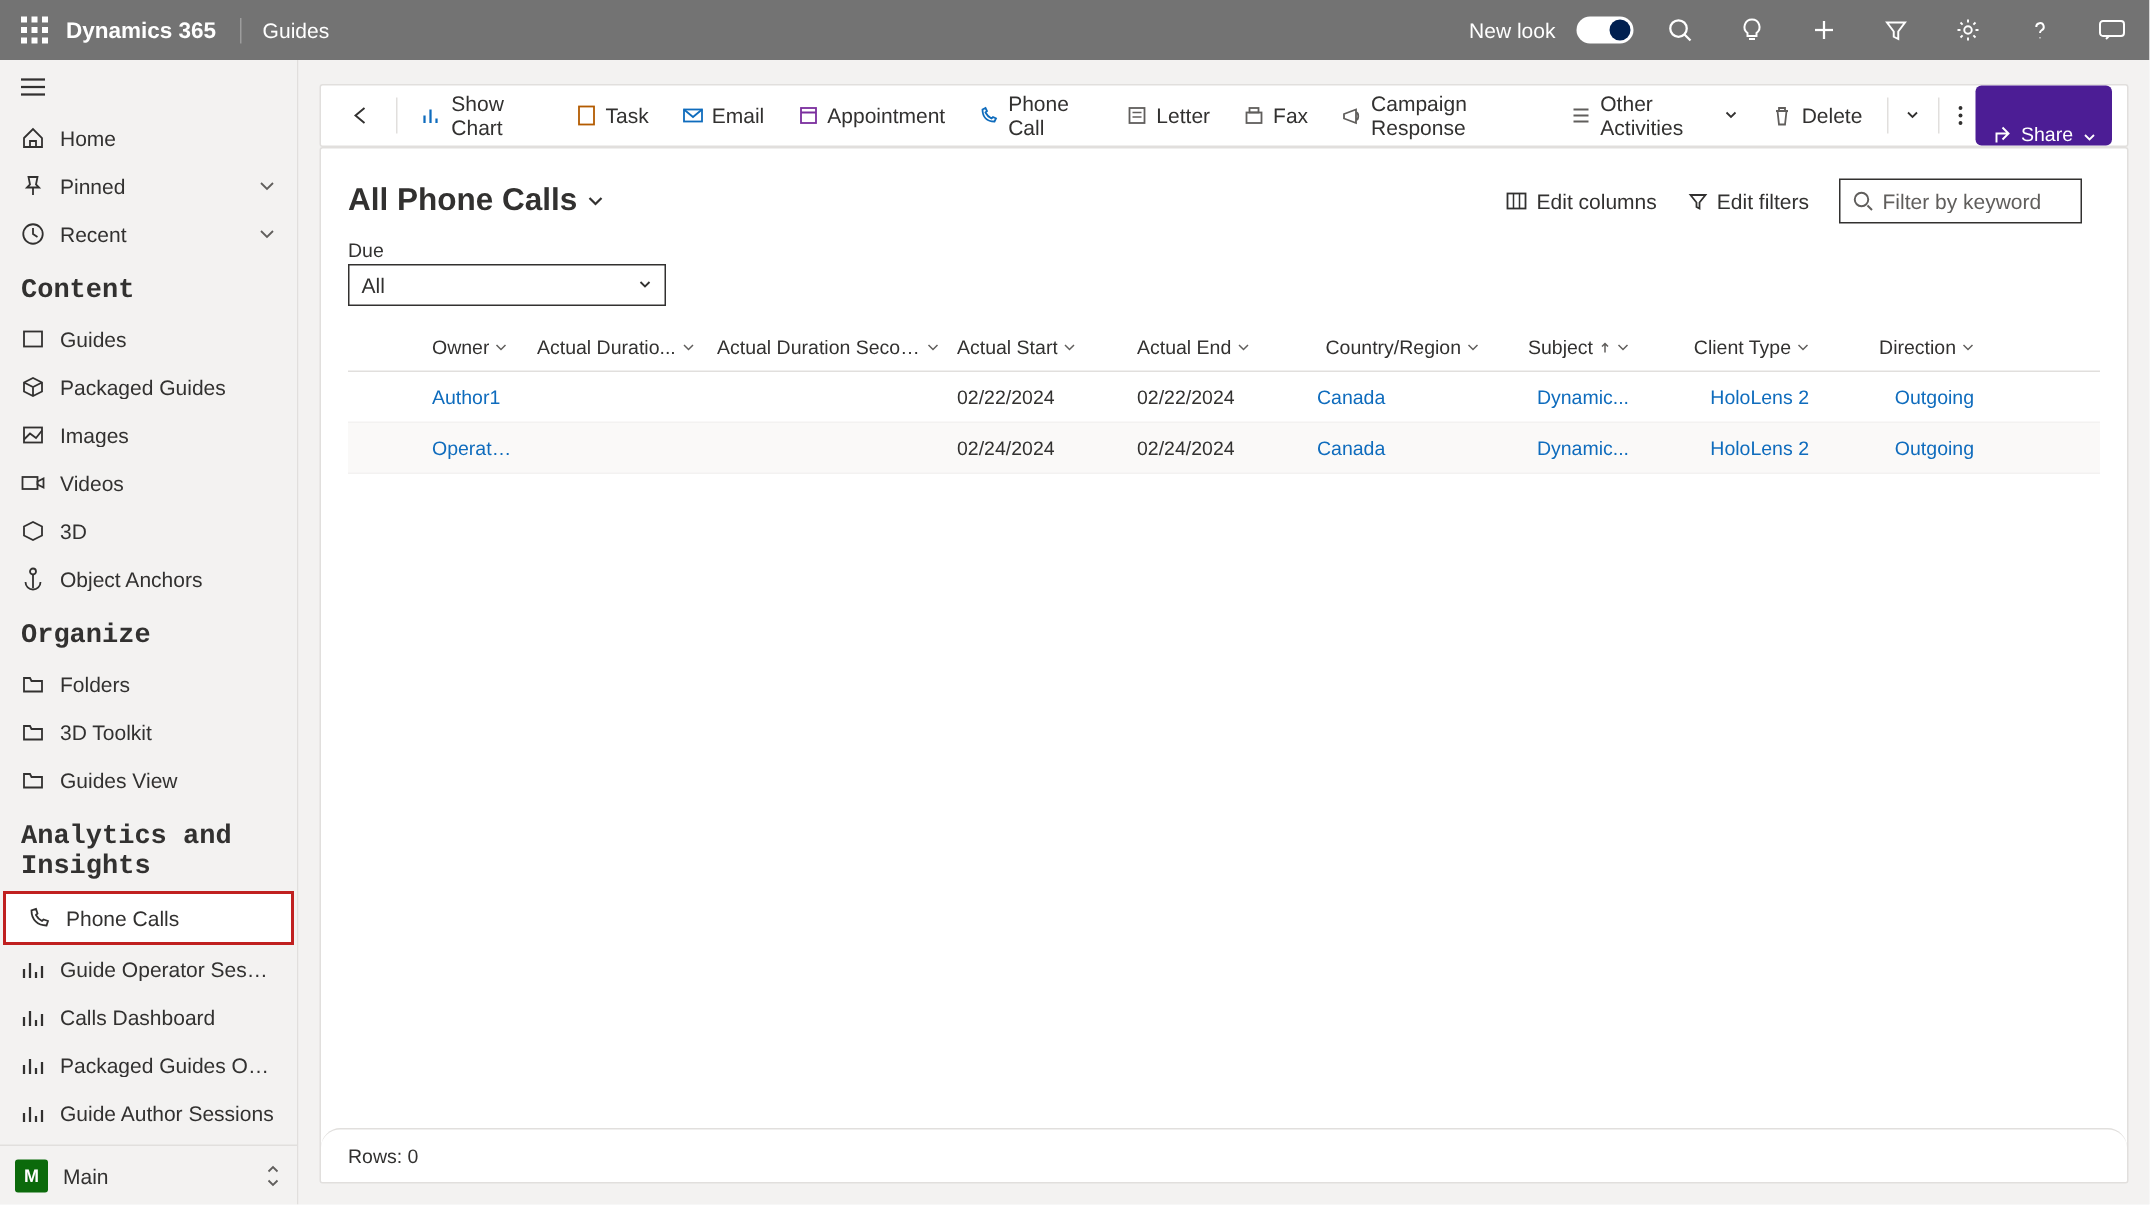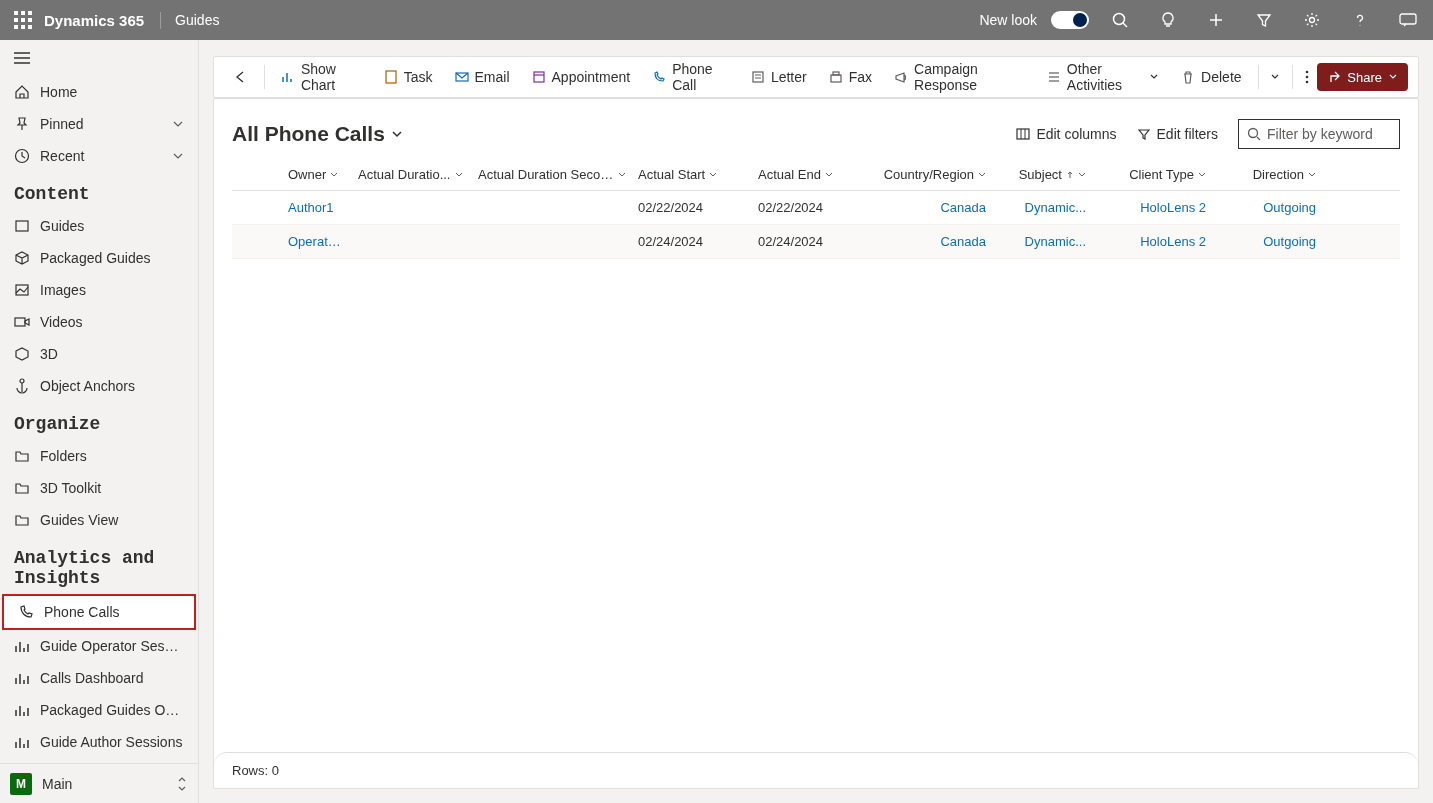--- a/index.html
+++ b/index.html
@@ -27,25 +27,25 @@
 .nav-section { padding:12px 14px 6px; font-weight:600; font-size:18px; color:#323130;font-family:Liberation Mono, monospace; }
 .highlight-box { border:2px solid #c02020; margin:0 2px; }
 .sidebar-footer { margin-top:auto; height:40px; display:flex; align-items:center; padding:0 10px; gap:10px; border-top:1px solid #e1dfdd; }
 .area-badge { width:22px; height:22px; background:#0b6a0b; color:#fff; font-size:12px; display:flex; align-items:center; justify-content:center; border-radius:2px; font-weight:600; }
 .updn { margin-left:auto; }
 
 .main { flex:1; background:#f3f2f1; padding:0; overflow:hidden; display:flex; flex-direction:column; }
 .cmdbar { margin:16px 14px 0 14px; background:#fff; border:1px solid #e1dfdd; border-radius:2px; height:42px; display:flex; align-items:center; padding:0 10px; gap:2px; }
 .cmd-btn { height:32px; padding:0 10px; display:flex; align-items:center; gap:6px; cursor:pointer; font-size:14px; color:#323130; border-radius:2px; }
 .cmd-sep { width:1px; height:24px; background:#e1dfdd; margin:0 4px; }
-.share-btn { margin-left:auto; background:#7f1d1d; color:#fff; padding:0 10px; height:28px; display:flex; align-items:center; gap:6px; border-radius:4px; font-size:13px; cursor:pointer; }
+.share-btn { margin-left:auto; background:#4c1d95; color:#fff; padding:0 10px; height:40px; display:flex; align-items:flex-end; gap:6px; border-radius:4px; font-size:13px; cursor:pointer; }
 .cmd-more { padding:0 6px;}
 
 .content-card { margin:0 14px 14px 14px; background:#fff; border:1px solid #e1dfdd; border-radius:2px; flex:1; display:flex; flex-direction:column; overflow:hidden; }
-.view-header { display:flex; align-items:center; padding:20px 18px 10px 18px; gap:20px; }
+.view-header { display:flex; align-items:center; padding:20px 30px 10px 18px; gap:20px; }
 .view-title { font-size:21px; font-weight:600; display:flex; align-items:center; gap:6px; cursor:pointer; }
 .view-actions { margin-left:auto; display:flex; align-items:center; gap:20px; }
 .va-btn { display:flex; align-items:center; gap:6px; cursor:pointer; font-size:14px; color:#323130; }
 .search-box { border:1px solid #323130; width:162px; height:30px; display:flex; align-items:center; padding:0 8px; gap:6px; }
 .search-box input { border:none; outline:none; font-size:14px; width:100%; }
 .search-box input::placeholder { color:#605e5c; }
 
 .due-block { padding:0 18px 12px 18px; }
 .due-label { font-size:13px; color:#323130; margin-bottom:2px; }
 .due-select { width:212px; height:28px; border:1px solid #323130; display:flex; align-items:center; padding:0 8px; justify-content:space-between; cursor:pointer; font-size:14px; }
@@ -57,21 +57,21 @@
 .grid-row { display:flex; border-bottom:1px solid #f3f2f1; height:34px; align-items:center; }
 .grid-row.alt { background:#faf9f8; }
 .gc { padding:0 6px; font-size:13px; white-space:nowrap; overflow:hidden; text-overflow:ellipsis; }
 .gc.link { color:#0f6cbd; cursor:pointer; }
 .c-check { width:50px; flex:0 0 50px; }
 .c-owner { width:70px; flex:0 0 70px; }
 .c-durm { width:120px; flex:0 0 120px; }
 .c-durs { width:160px; flex:0 0 160px; }
 .c-start { width:120px; flex:0 0 120px; }
 .c-end { width:120px; flex:0 0 120px; }
-.c-country { width:120px; flex:0 0 120px; text-align:right; }
+.c-country { width:120px; flex:0 0 120px; text-align:left; }
 .c-subject { width:100px; flex:0 0 100px; text-align:right; }
 .c-client { width:120px; flex:0 0 120px; text-align:right; }
 .c-direction { width:110px; flex:0 0 110px; text-align:right; }
 
 .footer { border-top:1px solid #e1dfdd; padding:10px 18px; font-size:13px; color:#323130; margin-top:auto;border-radius:13px; }
 svg { overflow:visible; }
 </style>
 </head>
 <body>
 
@@ -405,20 +405,29 @@
           <div class="search-box">
             <svg width="14" height="14">
                 <circle cx="6" cy="6" r="4.5" fill="none" stroke="#605e5c" stroke-width="1.3"></circle>
                 <line x1="10" y1="10" x2="13" y2="13" stroke="#605e5c" stroke-width="1.3"></line>
               </svg>
             <input type="text" placeholder="Filter by keyword" style="">
           </div>
         </div>
       </div>
 
+      <div class="due-block">
+        <div class="due-label">Due</div>
+        <div class="due-select">
+          <span>All</span>
+          <svg width="10" height="10">
+              <path d="M2 3l3 3 3-3" fill="none" stroke="#323130" stroke-width="1.2"></path>
+            </svg>
+        </div>
+      </div>
 
       <div class="grid">
         <div class="grid-header">
           <div class="gh c-check"></div>
           <div class="gh c-owner">
               <span class="gh-text">Owner</span>
               <svg width="8" height="8">
                 <path d="M1 2l3 3 3-3" fill="none" stroke="#605e5c" stroke-width="1"></path>
               </svg>
             </div>

